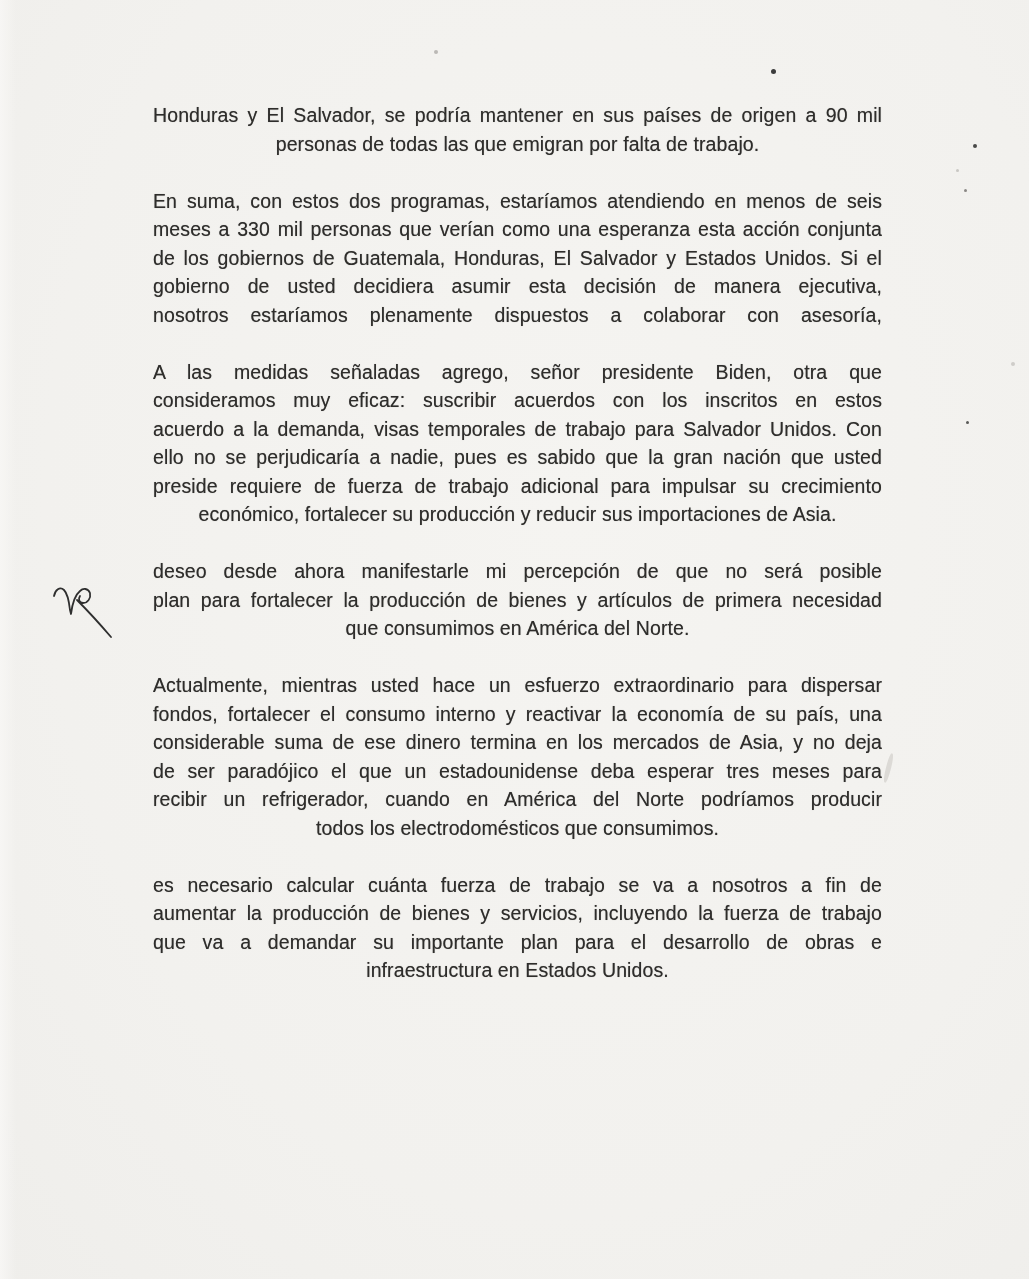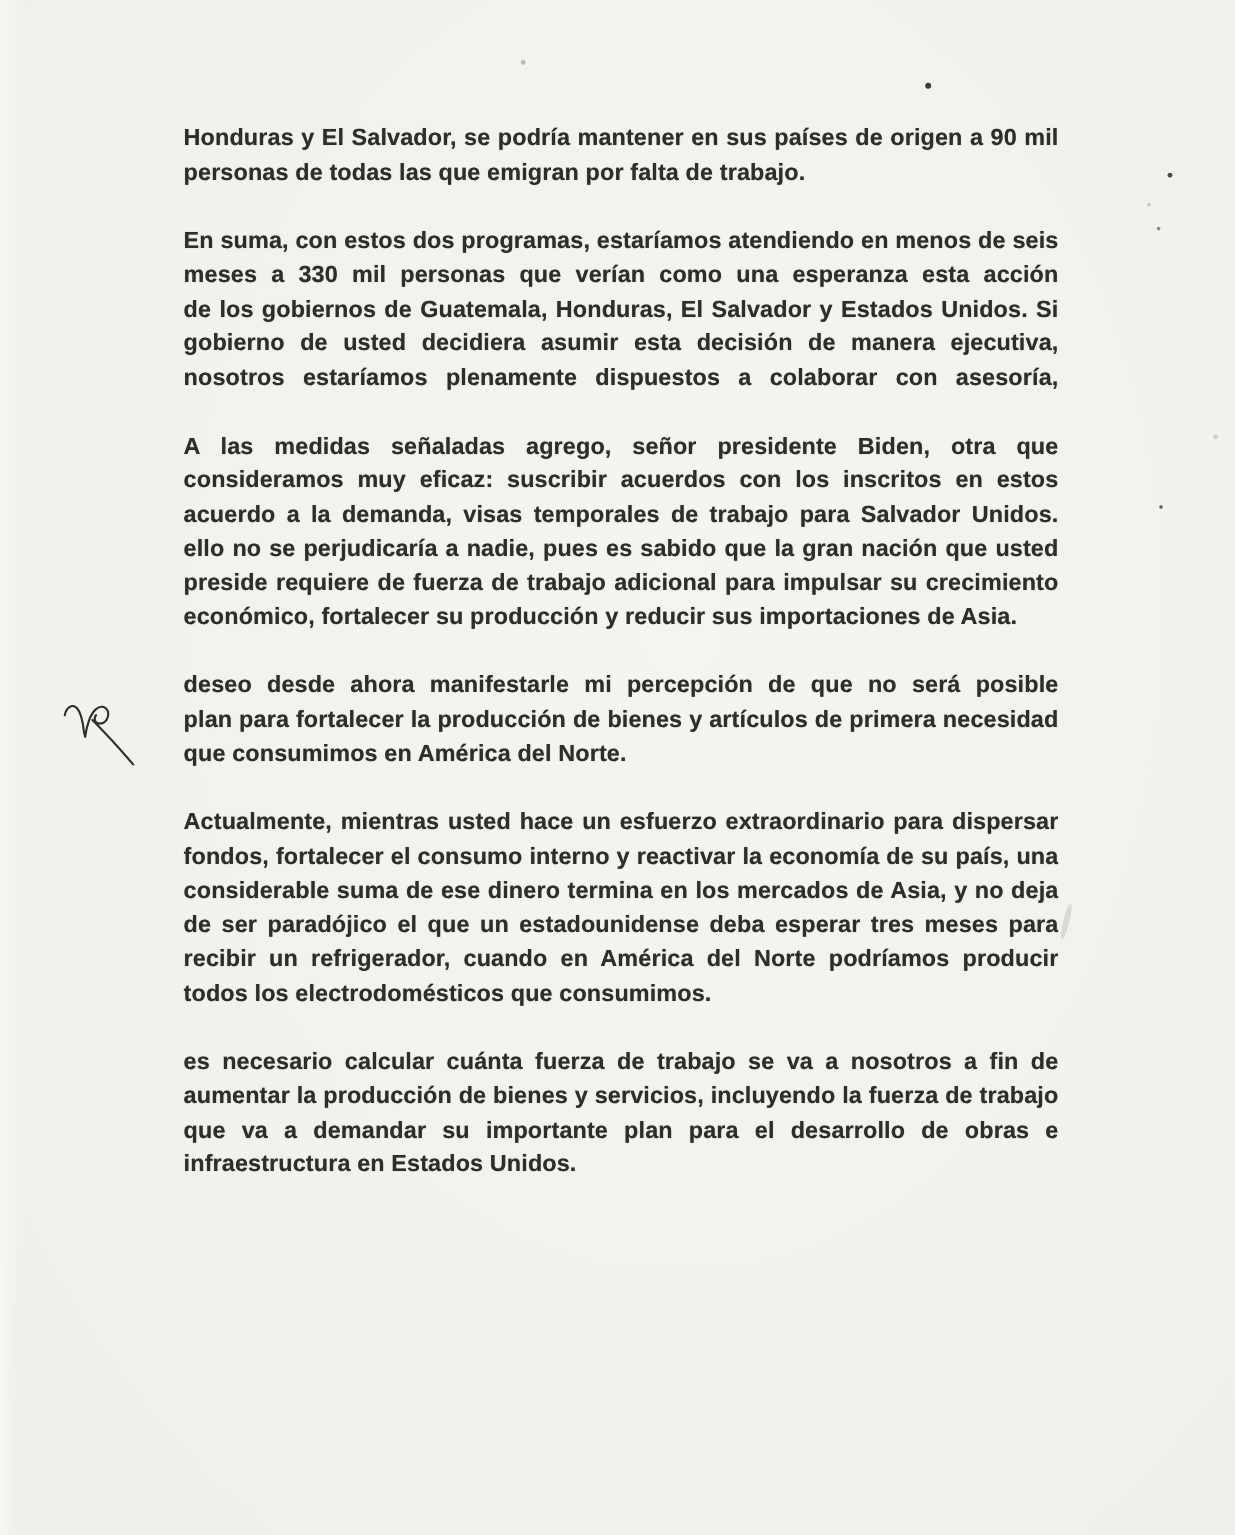--- a/index.html
+++ b/index.html
@@ -4,21 +4,20 @@
 <style>
   html, body { margin: 0; padding: 0; }
   body { font-family: "Liberation Sans", "DejaVu Sans", sans-serif; }
 
   .page {
     position: relative;
     width: 1029px;
     height: 1279px;
     overflow: hidden;
     background: radial-gradient(ellipse at 55% 40%, #f5f4f1 0%, #f2f1ee 65%, #efeeeb 100%);
-    font-weight: bold;
   }
 
   
   .edge-band {
     position: absolute;
     left: 0; top: 0;
     width: 16px; height: 100%;
     background: linear-gradient(to right, #f7f6f4, rgba(247,246,244,0));
     pointer-events: none;
   }
@@ -37,21 +36,21 @@
   .paragraph { margin: 0 0 28.5px 0; }
 
   
   .line {
     height: 28.5px;
     overflow: hidden;
     text-align: justify;
     white-space: normal;
   }
   .line::after { content: ""; display: inline-block; width: 100%; height: 0; }
-  .line.last { text-align: left; }
+  .line.last { text-align: center; }
   .line.last::after { content: none; }
 
   .hand-mark {
     position: absolute;
     left: 47px;
     top: 580px;
     width: 72px;
     height: 64px;
   }
 

